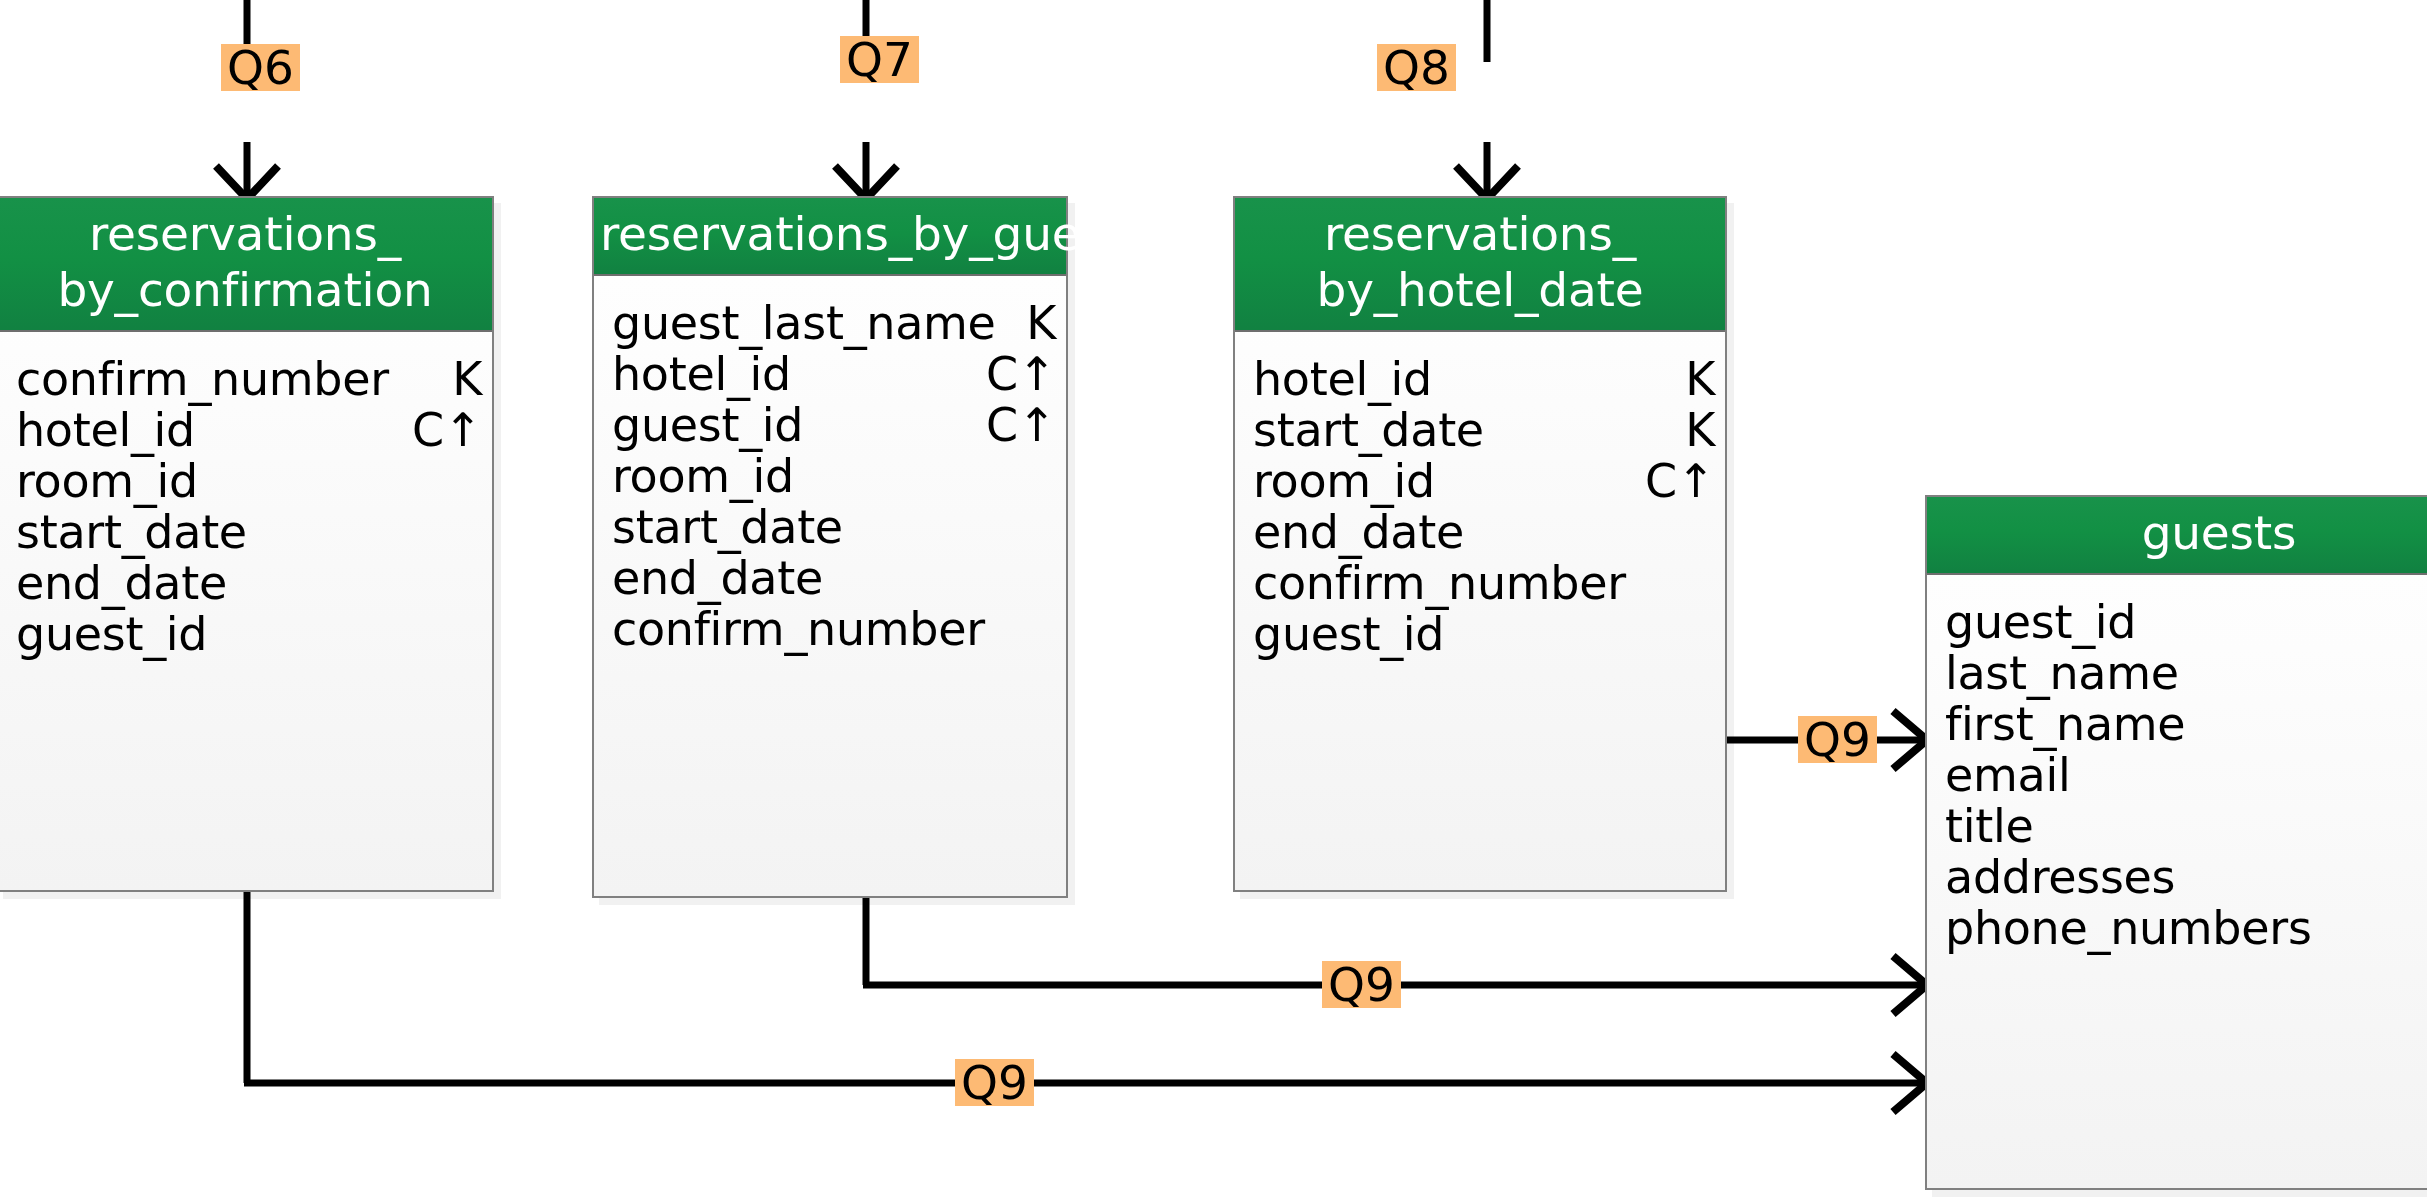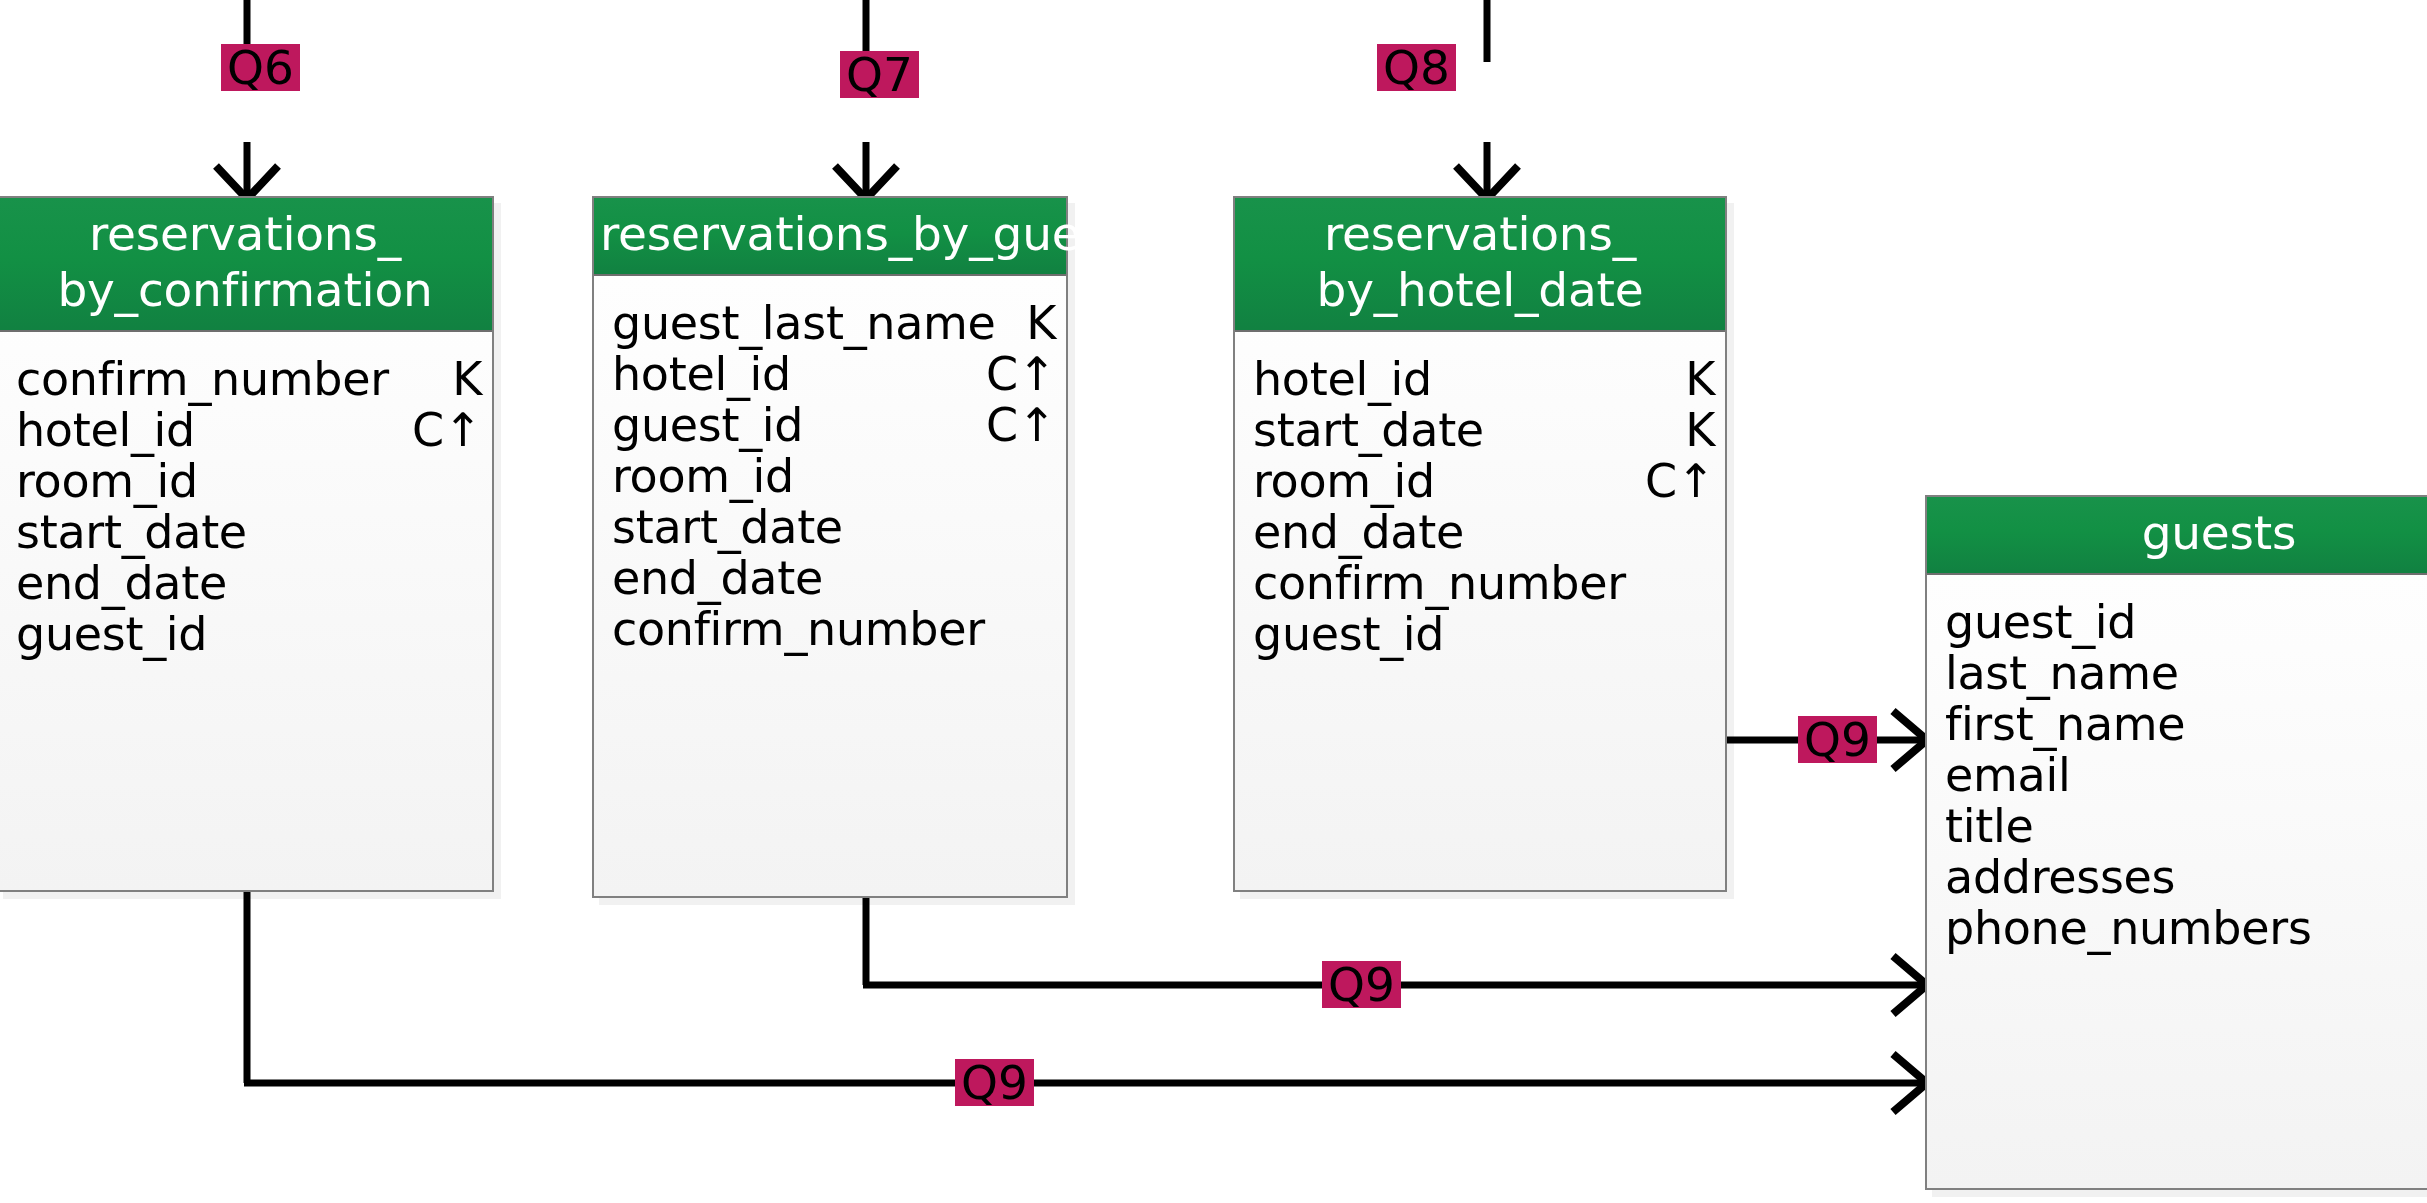--- a/index.html
+++ b/index.html
@@ -37,21 +37,21 @@
     stroke: #000000;
     stroke-width: 8;
     stroke-linecap: butt;
     stroke-linejoin: miter;
   }
   .wire-label {
     position: absolute;
     font-family: "DejaVu Sans", sans-serif;
     font-size: 47px;
     color: #000000;
-    background: #be185d;
+    background: #fdba74;
     line-height: 1;
     padding: 0 6px;
     white-space: nowrap;
   }
   
   .tbl {
     position: absolute;
     box-sizing: border-box;
     border: 2px solid #808080;
     background: linear-gradient(to bottom, #ffffff 0%, #fdfdfd 22%, #f3f3f3 100%);
@@ -127,21 +127,21 @@
     </g>
 
     <g>
       <line class="wire" x1="247" y1="892" x2="247" y2="1083"></line>
       <line class="wire" x1="244" y1="1083" x2="1925" y2="1083"></line>
       <polyline class="wire-head" points="1893,1054 1927,1083 1893,1112"></polyline>
     </g>
   </svg>
 
   <div class="wire-label" style="left:221px; top:44px;">Q6</div>
-  <div class="wire-label" style="left:840px; top:51px;">Q7</div>
+  <div class="wire-label" style="left:840px; top:36px;">Q7</div>
   <div class="wire-label" style="left:1377px; top:44px;">Q8</div>
   <div class="wire-label" style="left:1798px; top:716px;">Q9</div>
   <div class="wire-label" style="left:1322px; top:961px;">Q9</div>
   <div class="wire-label" style="left:955px; top:1059px;">Q9</div>
 
   <div class="tbl" style="left:-4px; top:196px; width:498px; height:696px;">
     <div class="tbl-head" style="height:134px;">reservations_
 by_confirmation</div>
     <div class="tbl-body">
       <div class="fld">

